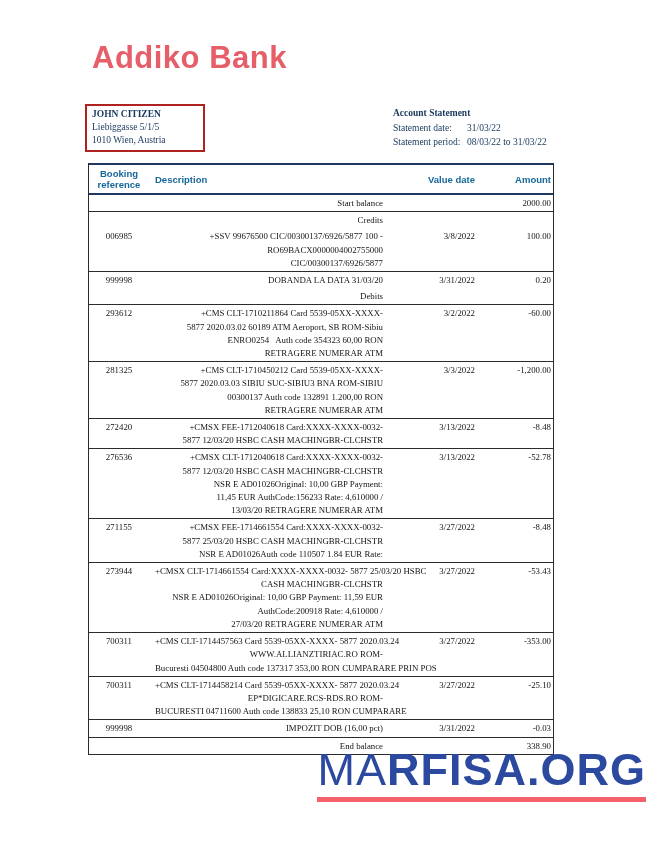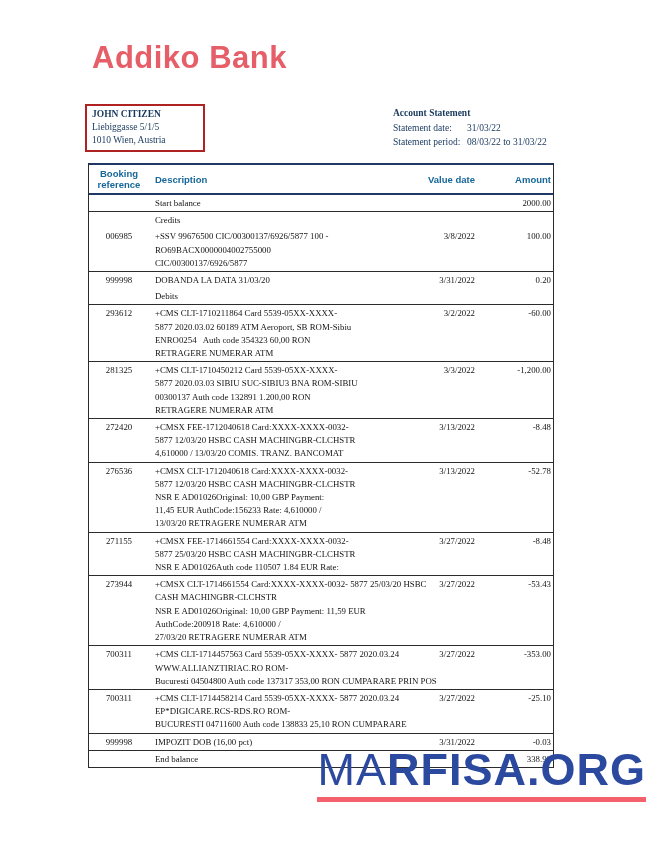--- a/index.html
+++ b/index.html
@@ -46,21 +46,21 @@
     padding: 3px 0;
     font-family: "Liberation Sans", sans-serif;
     font-weight: bold; 
     font-size: 9.5px; line-height: 11px;
     color: #16679a;
   }
   .trow { display: flex; padding: 2px 0 1px 0; }
   .trow.divider { border-bottom: 1px solid #2b2b2b; }
   .col-ref  { width: 60px; text-align: center; flex: none; }
   .col-desc { flex: 1 1 auto; padding-left: 6px; min-width: 0; }
-  .col-desc div { white-space: pre; line-height: 13.2px; }
+  .col-desc div { white-space: pre; line-height: 13.2px; text-align: right; }
   .col-date { width: 92px; text-align: right; flex: none; }
   .col-amt  { width: 78px; text-align: right; flex: none; padding-right: 2px; }
   .thead .col-desc { white-space: nowrap; }
   .thead .col-ref { line-height: 11px; }
   .trow .col-ref, .trow .col-date, .trow .col-amt { line-height: 13.2px; }
   .watermark {
     position: absolute; right: 7px; top: 744px;
     font-family: "Liberation Sans", sans-serif;
     font-size: 45px; line-height: 52px;
     color: #2b4a9f; letter-spacing: 1px;
@@ -165,21 +165,20 @@
             <div>RETRAGERE NUMERAR ATM</div>
           </div>
           <div class="col-date">3/3/2022</div>
           <div class="col-amt">-1,200.00</div>
         </div>
         <div class="trow divider">
           <div class="col-ref">272420</div>
           <div class="col-desc">
             <div>+CMSX FEE-1712040618 Card:XXXX-XXXX-0032-</div>
             <div>5877 12/03/20 HSBC CASH MACHINGBR-CLCHSTR</div>
-            <div>4,610000 / 13/03/20 COMIS. TRANZ. BANCOMAT</div>
           </div>
           <div class="col-date">3/13/2022</div>
           <div class="col-amt">-8.48</div>
         </div>
         <div class="trow divider">
           <div class="col-ref">276536</div>
           <div class="col-desc">
             <div>+CMSX CLT-1712040618 Card:XXXX-XXXX-0032-</div>
             <div>5877 12/03/20 HSBC CASH MACHINGBR-CLCHSTR</div>
             <div>NSR E AD01026Original: 10,00 GBP Payment:</div>

